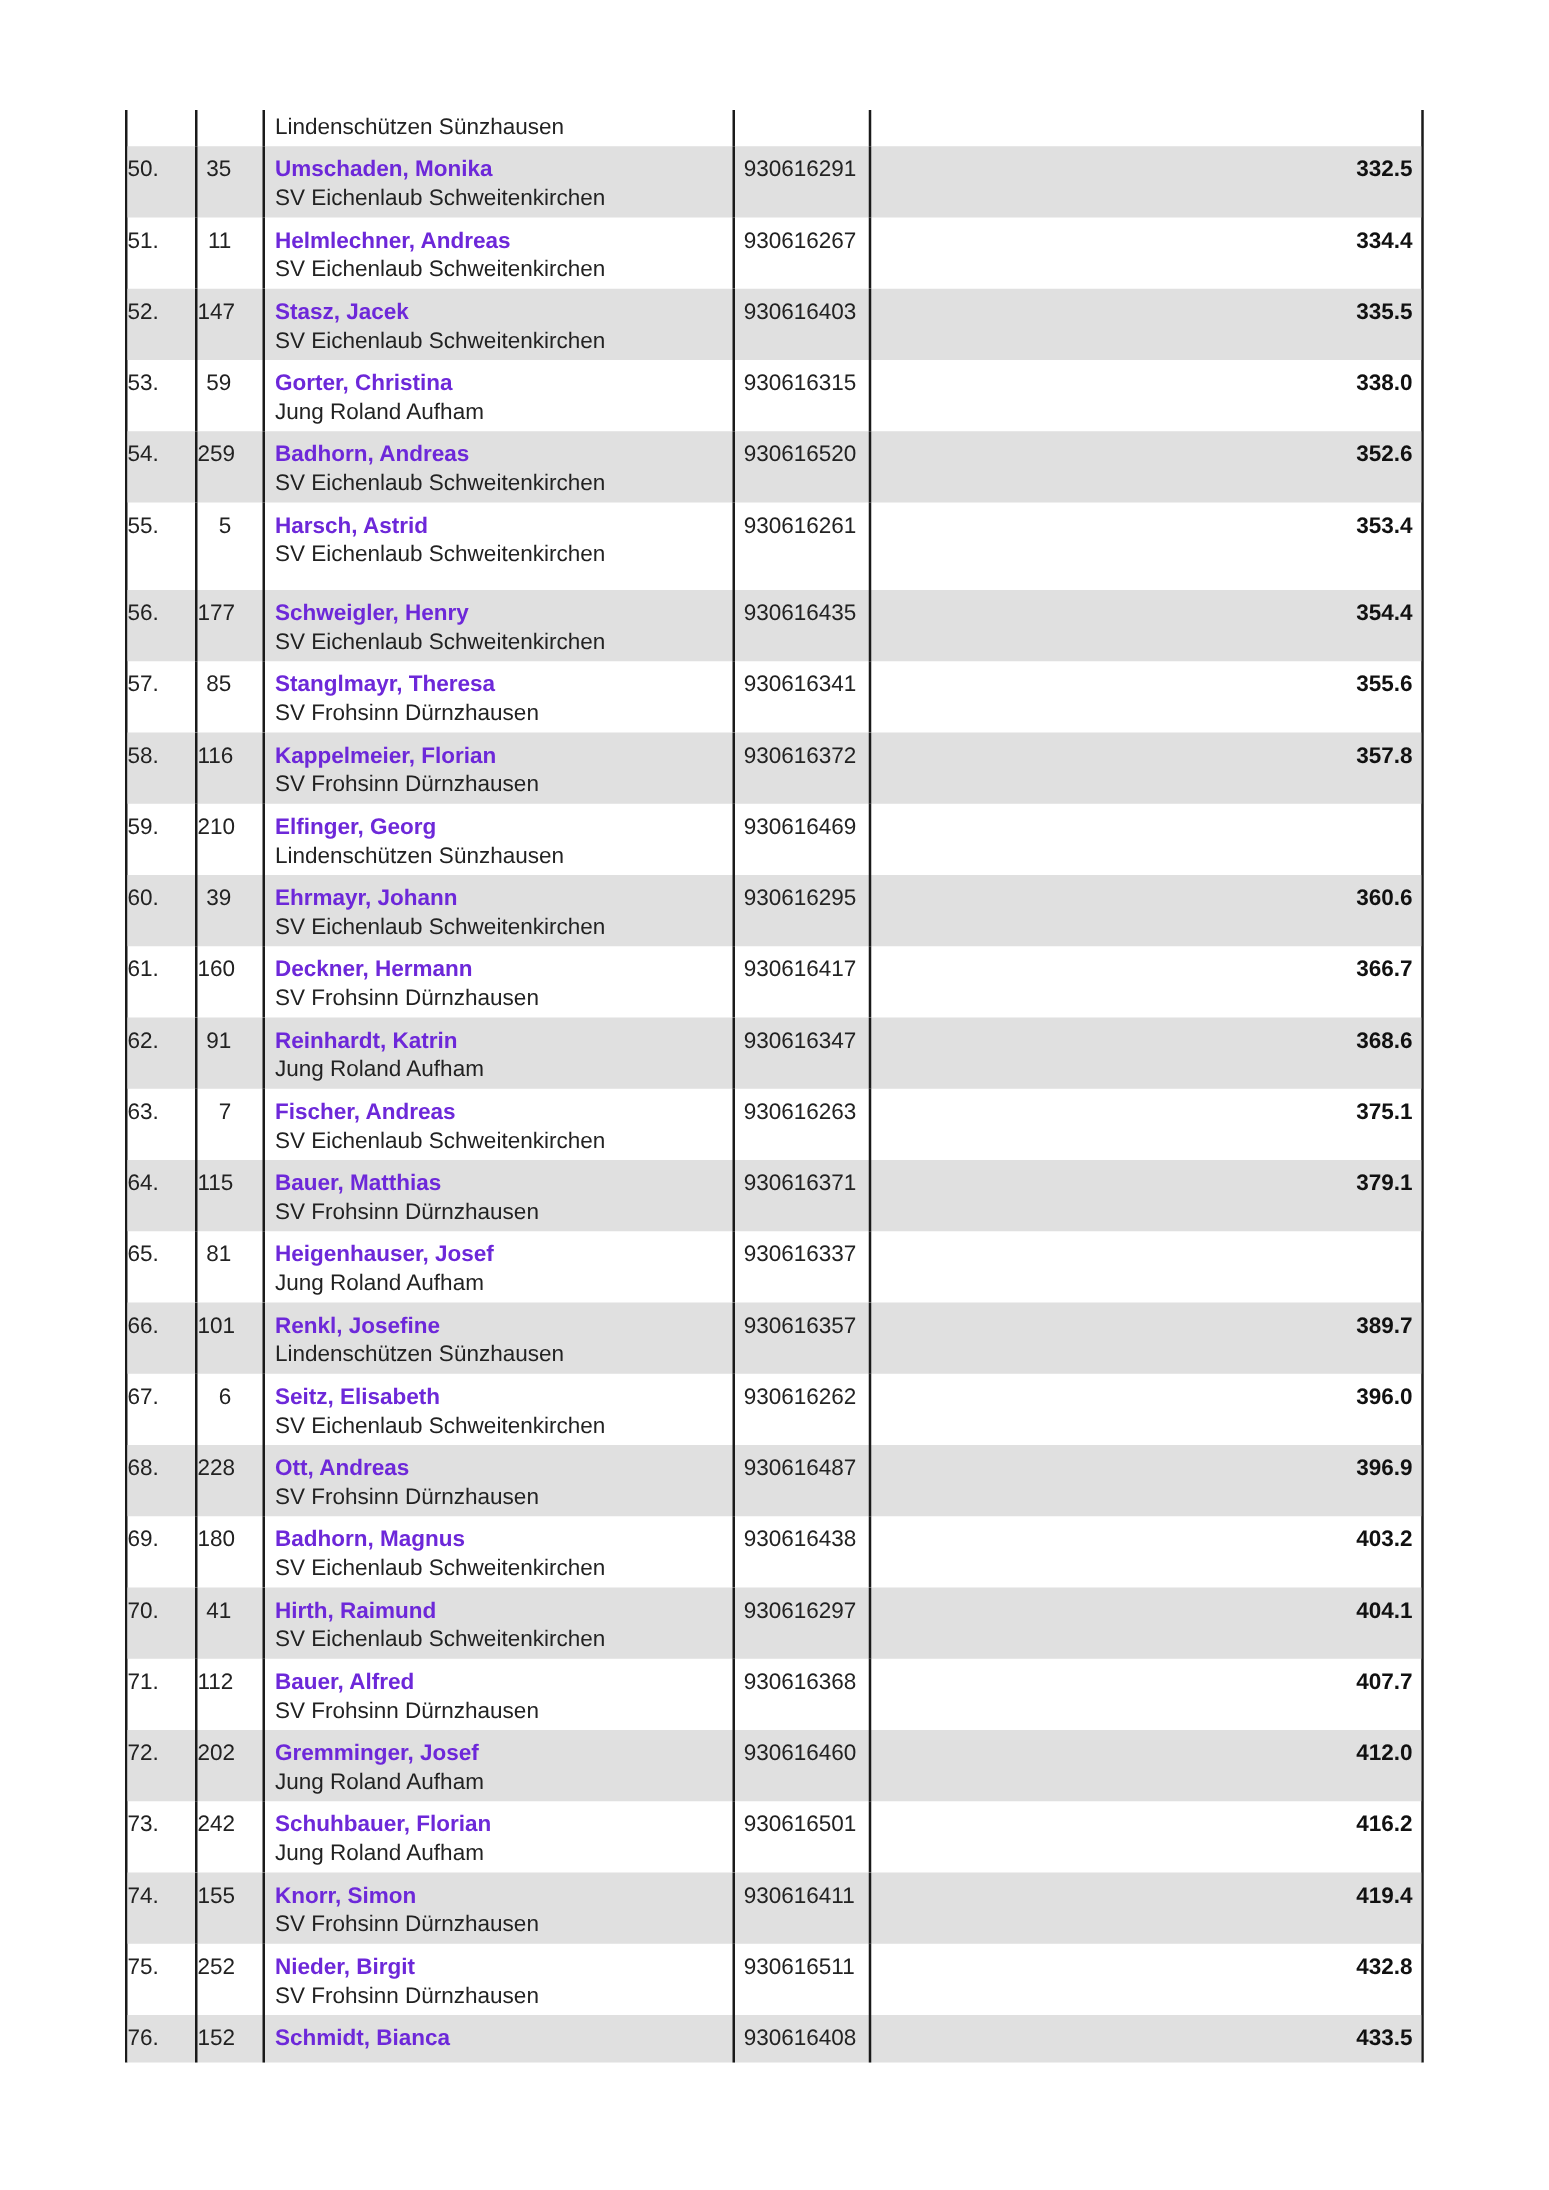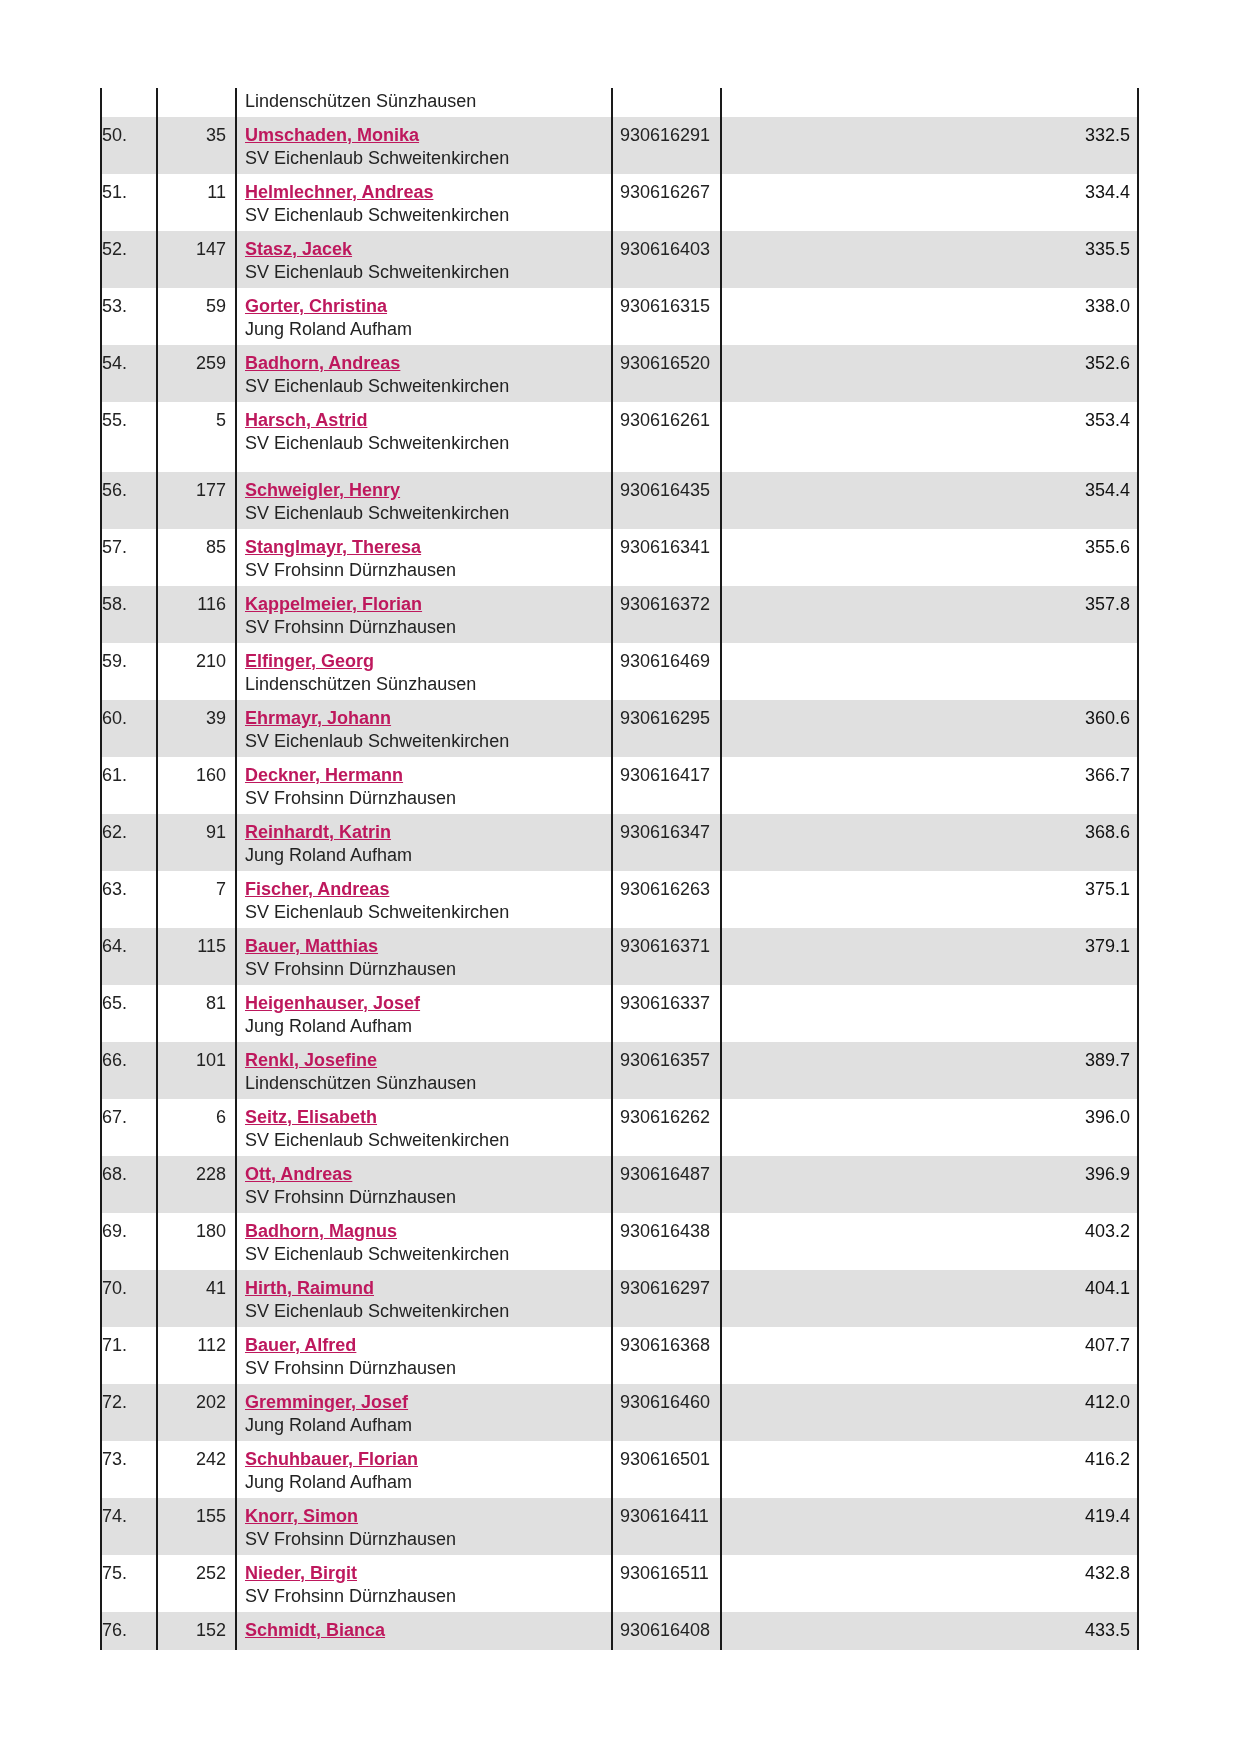--- a/index.html
+++ b/index.html
@@ -42,53 +42,52 @@
     padding-top: 7px;
   }
   .c-rank {
     width: 56px;
     text-align: left;
     padding-right: 10px;
     border-right: 2px solid #1a1a1a;
     color: #222;
   }
   .c-num {
-    width: 79px;
+    width: 54px;
     text-align: right;
-    padding-right: 9px;
+    padding-right: 25px;
     border-right: 2px solid #1a1a1a;
     color: #222;
   }
   .c-name {
     width: 376px;
     padding-left: 8px;
     border-right: 2px solid #1a1a1a;
   }
   .c-name .name {
     font-weight: bold;
-    color: #be185d;
+    color: #6d28d9;
     white-space: nowrap;
-    text-decoration: underline;
   }
   .c-name .club {
     color: #222;
     white-space: nowrap;
   }
   .c-id {
     width: 109px;
     padding-left: 7px;
     border-right: 2px solid #1a1a1a;
     color: #222;
     white-space: nowrap;
   }
   .c-score {
     flex: 1;
     text-align: right;
     padding-right: 7px;
-    font-weight: normal;
+    font-weight: bold;
     color: #111;
   }
   .row.partial .cell { padding-top: 2px; }
 </style>
 </head>
 <body>
 
 <div class="table">
 
   <div class="row partial">

